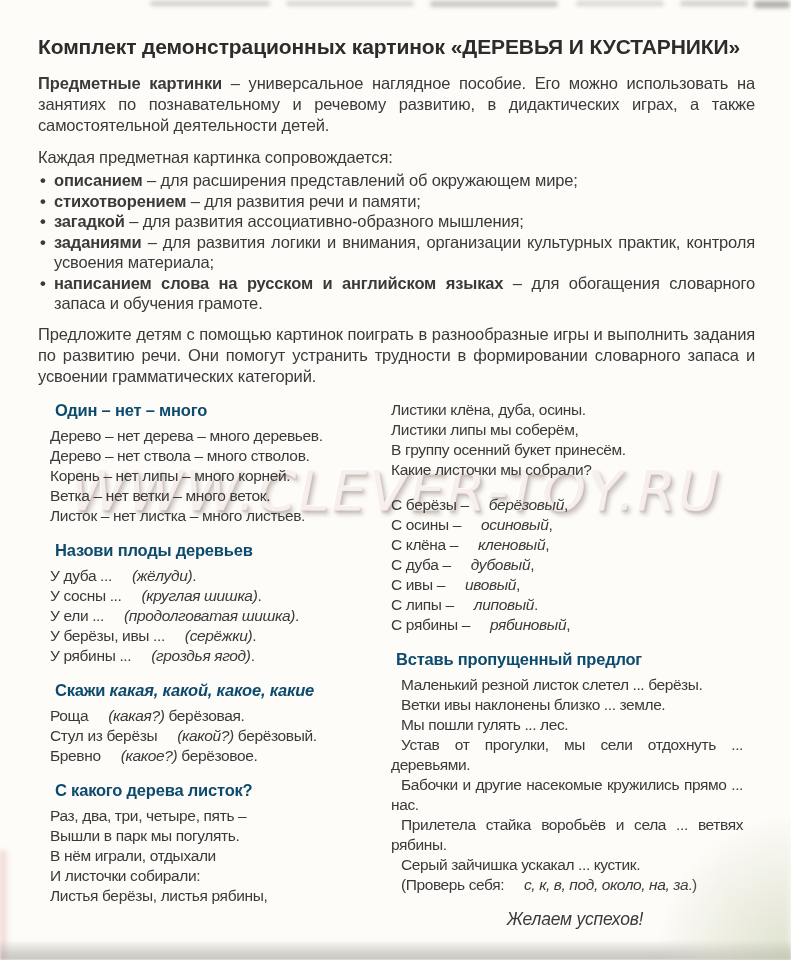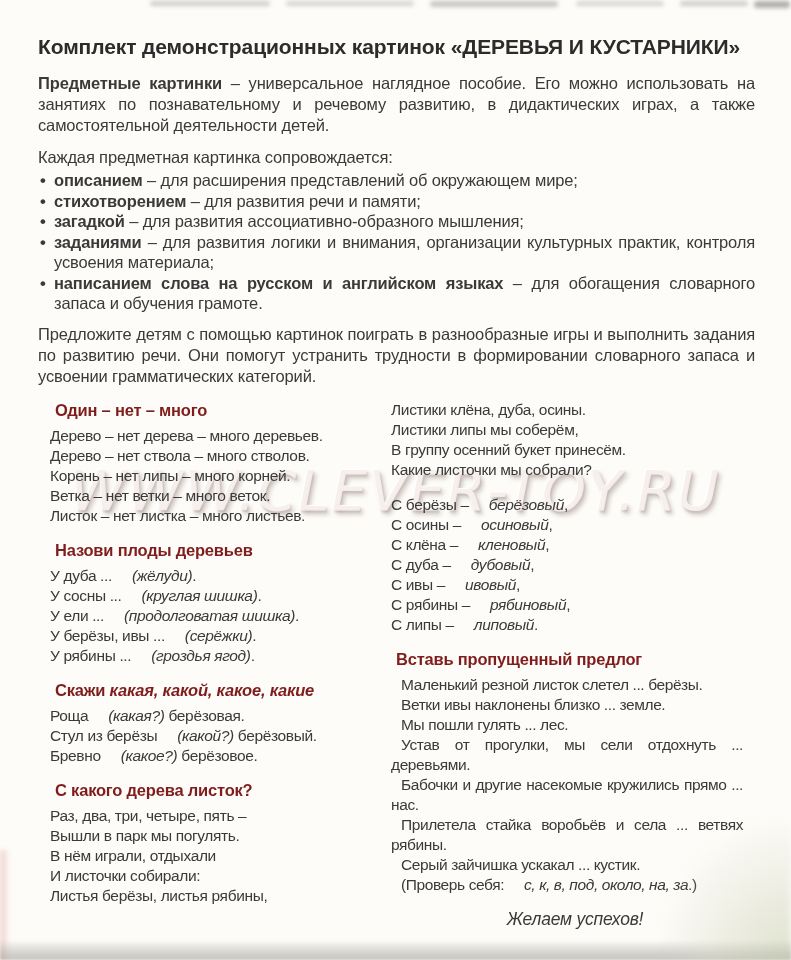--- a/index.html
+++ b/index.html
@@ -58,21 +58,21 @@
   .blk-para{font-size:16.5px;line-height:21px;text-align:justify;margin:0 0 11px;letter-spacing:-.15px;}
   .blk-lead{font-size:16.5px;line-height:21px;margin:9px 0 2px;letter-spacing:-.15px;}
   .blk-bullet{font-size:16.5px;line-height:20.5px;text-align:justify;position:relative;padding-left:16px;letter-spacing:-.15px;}
   .blk-bullet::before{content:"\2022";position:absolute;left:2px;top:0;font-weight:bold;}
   .blk-bullet + .blk-para{margin-top:10px;}
 
   .cols{display:flex;margin-top:6px;}
   .col-left{width:348px;padding-left:12px;box-sizing:border-box;flex:none;}
   .col-right{width:352px;margin-left:5px;padding-top:2px;flex:none;}
 
-  .blk-h{font-size:16.5px;line-height:20px;font-weight:bold;color:#7f1d1d;margin:14px 0 6px;padding-left:5px;letter-spacing:-.2px;}
+  .blk-h{font-size:16.5px;line-height:20px;font-weight:bold;color:#0c4a6e;margin:14px 0 6px;padding-left:5px;letter-spacing:-.2px;}
   .col-left .blk-h:first-child{margin-top:2px;}
   .blk-line{font-size:15.5px;line-height:20px;letter-spacing:-.35px;}
   .blk-gap{height:15px;}
   .blk-pind{font-size:15.5px;line-height:20px;letter-spacing:-.4px;text-indent:10px;text-align:justify;}
   .blk-center{font-size:17.5px;line-height:22px;text-align:center;margin-top:13px;letter-spacing:-.2px;}
 </style>
 </head>
 <body>
 
 <div class="page">
@@ -129,22 +129,22 @@
           <div class="blk blk-line"><span class="seg-n">Листики клёна, дуба, осины.</span></div>
           <div class="blk blk-line"><span class="seg-n">Листики липы мы соберём,</span></div>
           <div class="blk blk-line"><span class="seg-n">В группу осенний букет принесём.</span></div>
           <div class="blk blk-line"><span class="seg-n">Какие листочки мы собрали?</span></div>
           <div class="blk blk-gap"></div>
           <div class="blk blk-line"><span class="seg-n">С берёзы – </span><span class="seg-i">берёзовый</span><span class="seg-n">,</span></div>
           <div class="blk blk-line"><span class="seg-n">С осины – </span><span class="seg-i">осиновый</span><span class="seg-n">,</span></div>
           <div class="blk blk-line"><span class="seg-n">С клёна – </span><span class="seg-i">кленовый</span><span class="seg-n">,</span></div>
           <div class="blk blk-line"><span class="seg-n">С дуба – </span><span class="seg-i">дубовый</span><span class="seg-n">,</span></div>
           <div class="blk blk-line"><span class="seg-n">С ивы – </span><span class="seg-i">ивовый</span><span class="seg-n">,</span></div>
+          <div class="blk blk-line"><span class="seg-n">С липы – </span><span class="seg-i">липовый</span><span class="seg-n">.</span></div>
           <div class="blk blk-line"><span class="seg-n">С рябины – </span><span class="seg-i">рябиновый</span><span class="seg-n">,</span></div>
-          <div class="blk blk-line"><span class="seg-n">С липы – </span><span class="seg-i">липовый</span><span class="seg-n">.</span></div>
           <div class="blk blk-h"><span class="seg-b">Вставь пропущенный предлог</span></div>
           <div class="blk blk-pind"><span class="seg-n">Маленький резной листок слетел ... берёзы.</span></div>
           <div class="blk blk-pind"><span class="seg-n">Ветки ивы наклонены близко ... земле.</span></div>
           <div class="blk blk-pind"><span class="seg-n">Мы пошли гулять ... лес.</span></div>
           <div class="blk blk-pind"><span class="seg-n">Устав от прогулки, мы сели отдохнуть ... деревьями.</span></div>
           <div class="blk blk-pind"><span class="seg-n">Бабочки и другие насекомые кружились прямо ... нас.</span></div>
           <div class="blk blk-pind"><span class="seg-n">Прилетела стайка воробьёв и села ... вет­вях рябины.</span></div>
           <div class="blk blk-pind"><span class="seg-n">Серый зайчишка ускакал ... кустик.</span></div>
           <div class="blk blk-pind"><span class="seg-n">(Проверь себя: </span><span class="seg-i">с, к, в, под, около, на, за</span><span class="seg-n">.)</span></div>
           <div class="blk blk-center"><span class="seg-i">Желаем успехов!</span></div>

